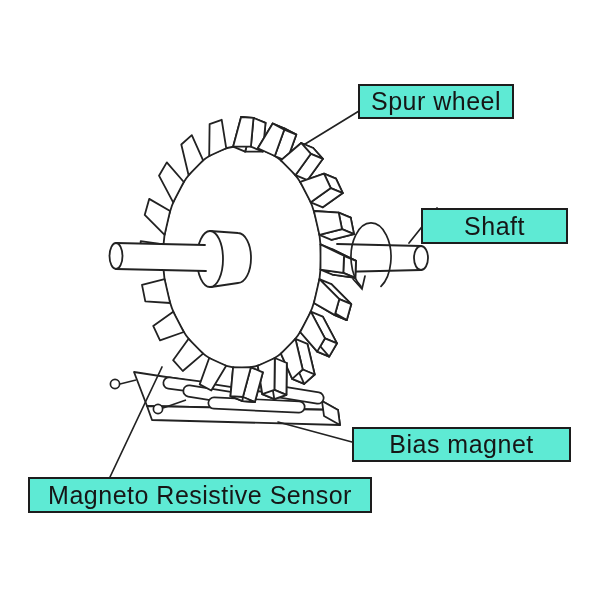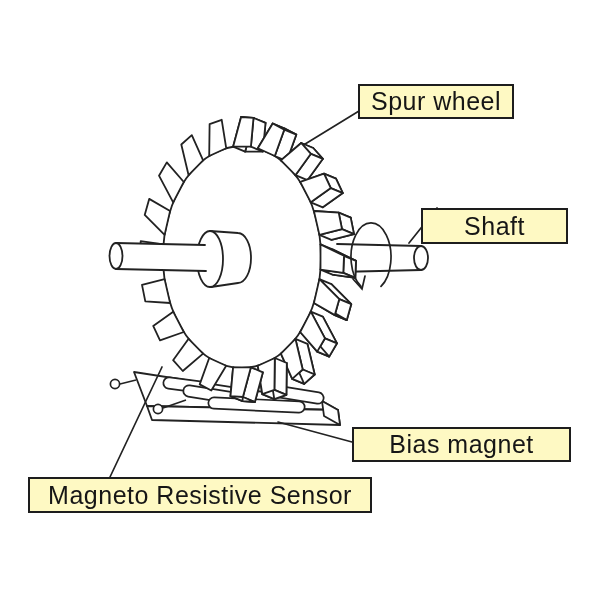--- a/index.html
+++ b/index.html
@@ -1,19 +1,19 @@
 <!DOCTYPE html>
 <html><head>
 <meta charset="utf-8">
 <style>
   html,body{margin:0;padding:0;background:#ffffff;}
   #stage{position:relative;width:600px;height:600px;background:#ffffff;overflow:hidden;
          font-family:"Liberation Sans", sans-serif;}
   #diagram-svg{position:absolute;left:0;top:0;}
-  .label-box{position:absolute;box-sizing:border-box;background:#fef9c3;
+  .label-box{position:absolute;box-sizing:border-box;background:#5eead4;
              border:2px solid #1d1d1d;display:flex;align-items:center;justify-content:center;
              font-size:25px;color:#161616;letter-spacing:0.5px;white-space:nowrap;}
   #label-spur-wheel{left:358px;top:84px;width:156px;height:35px;}
   #label-shaft{left:421px;top:172px;width:147px;height:36px;margin-top:36px;}
   #label-bias-magnet{left:352px;top:427px;width:219px;height:35px;}
   #label-sensor{left:28px;top:477px;width:344px;height:36px;}
 </style>
 </head>
 <body>
 

